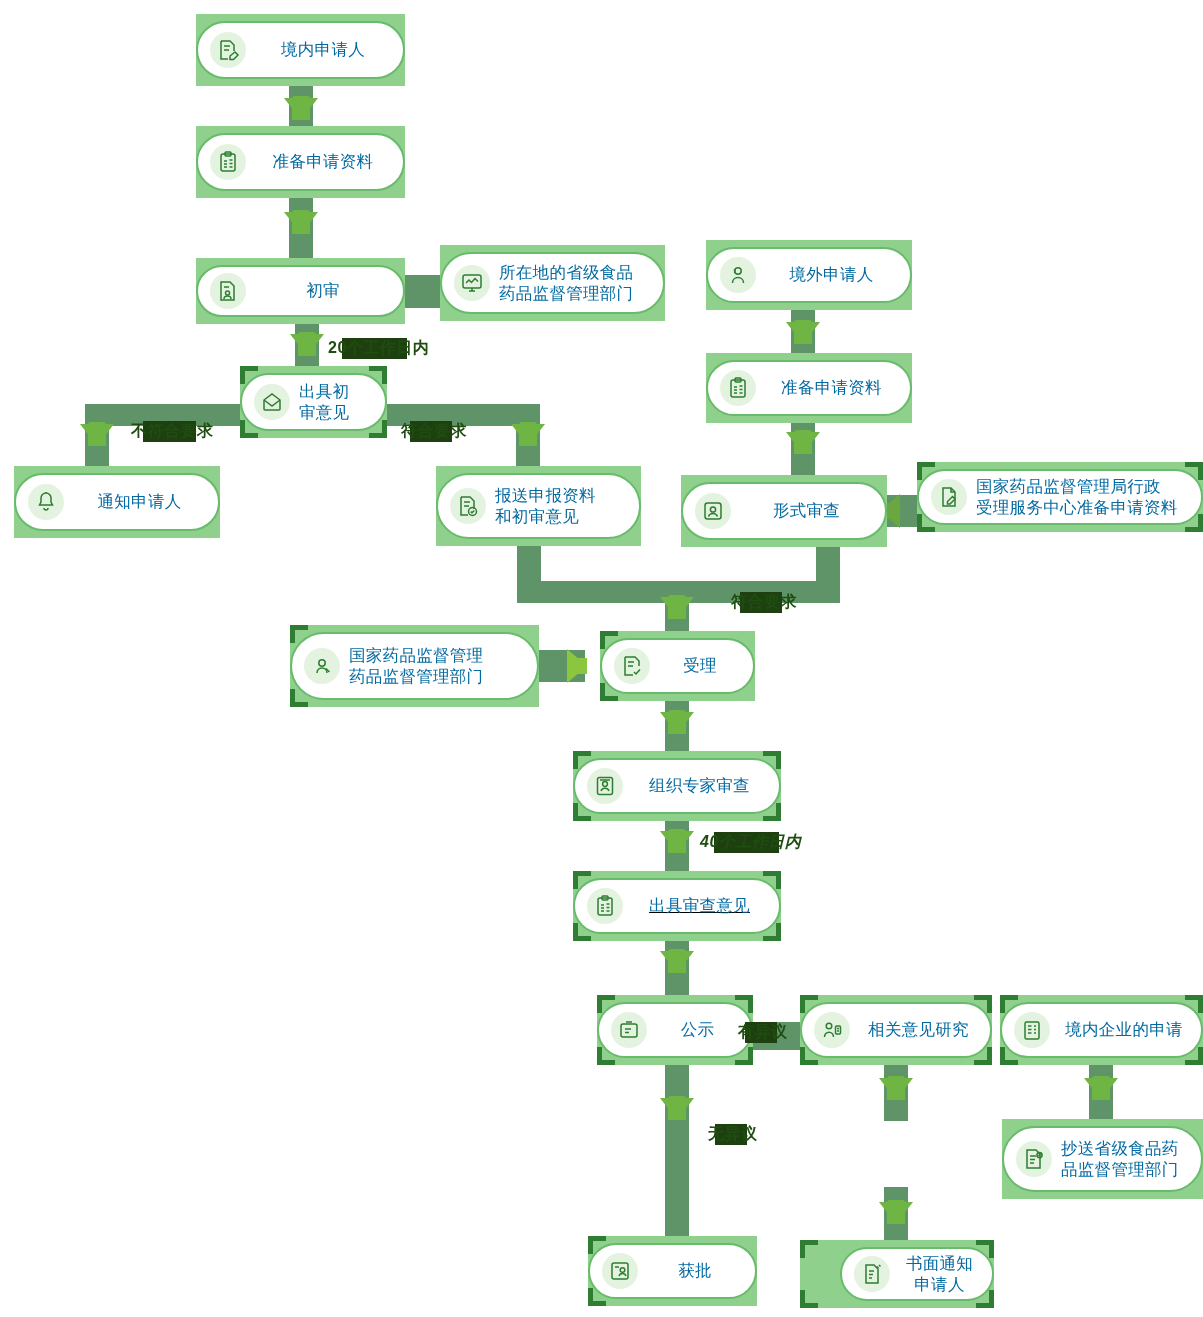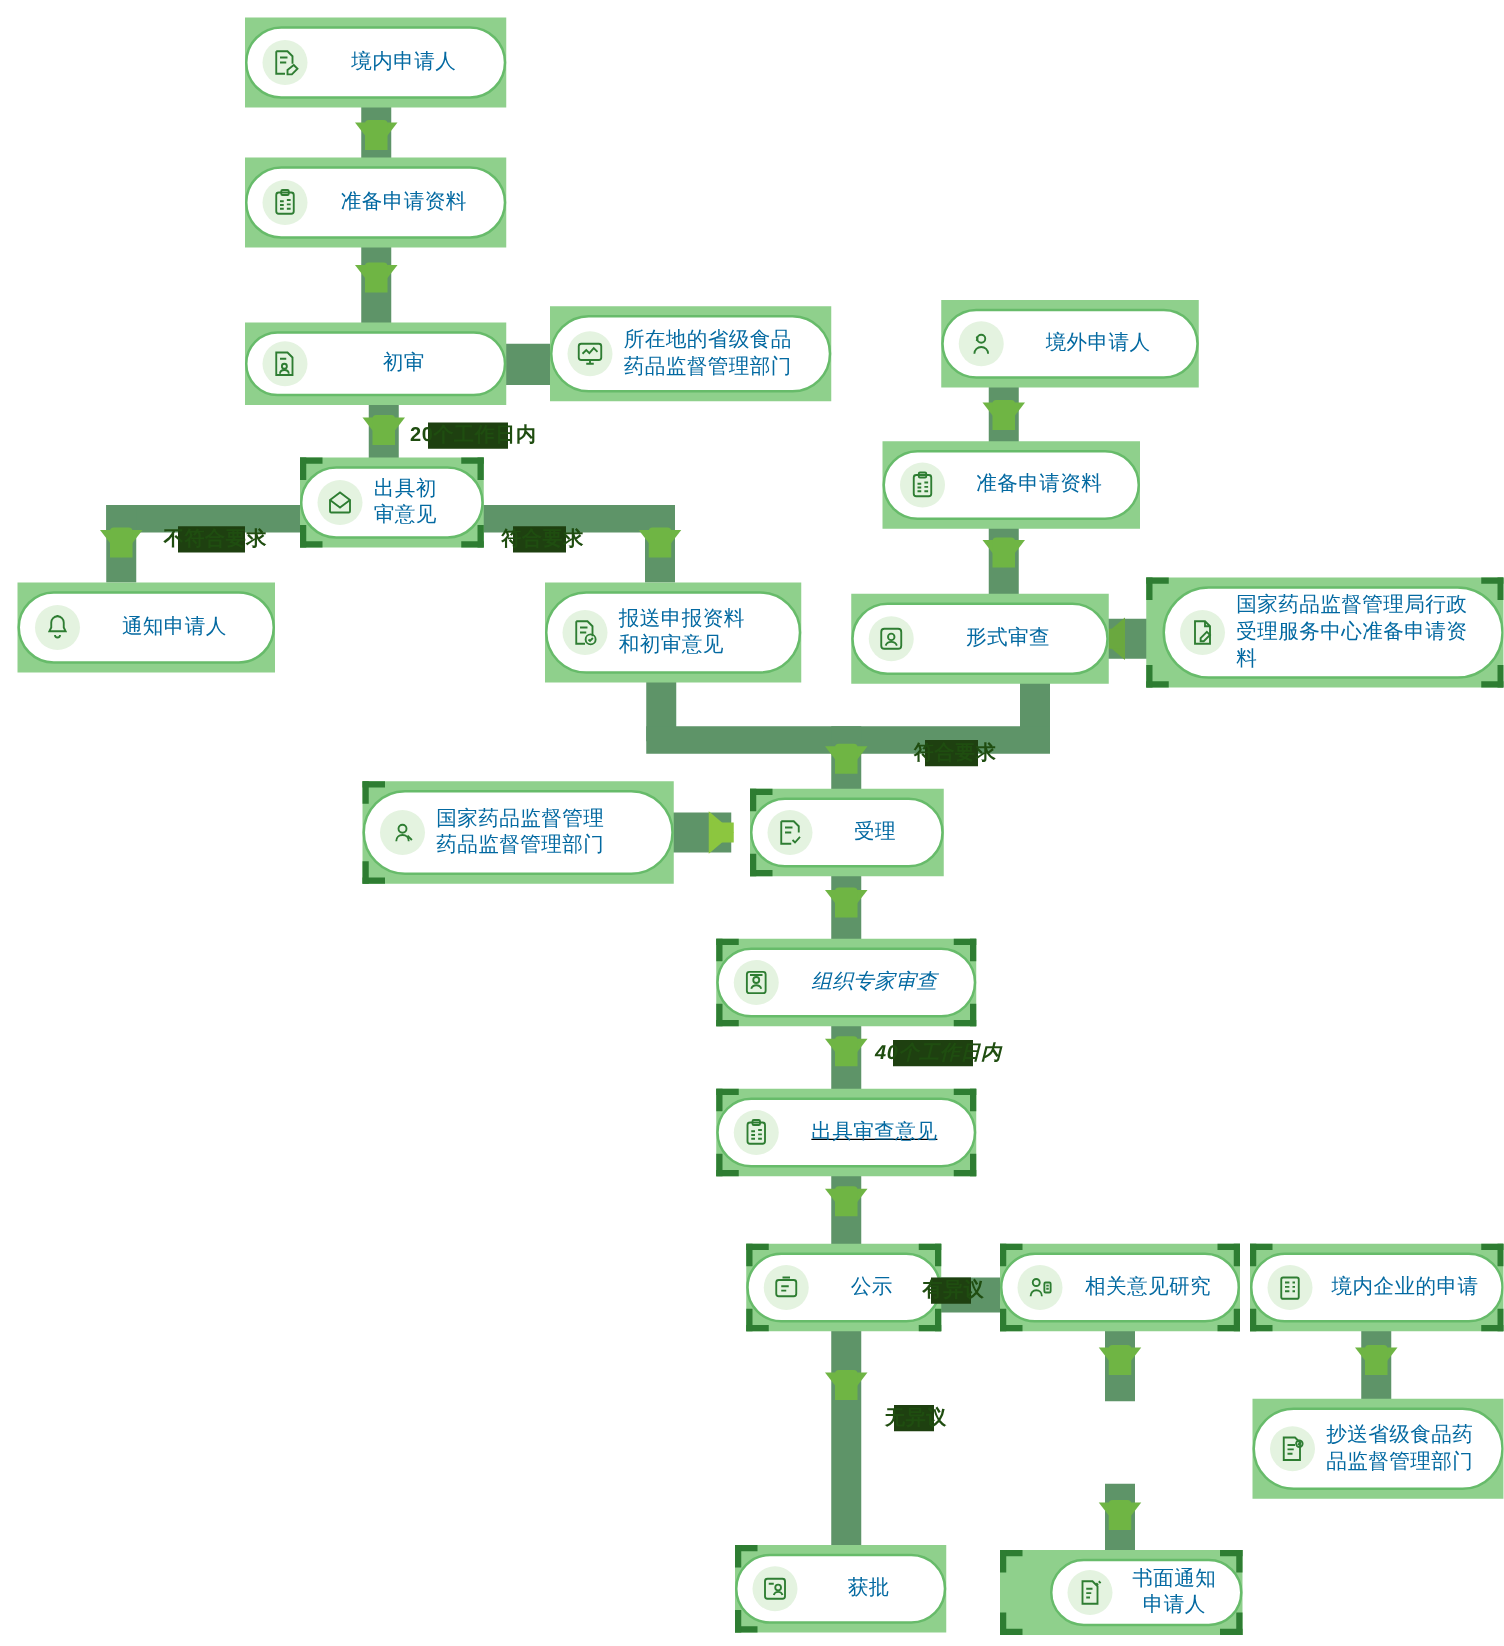--- a/index.html
+++ b/index.html
@@ -339,21 +339,21 @@
             <path d="M8 8h6M8 12h5"></path>
             <circle cx="16.5" cy="17.5" r="4"></circle>
             <path d="M14.8 17.6l1.2 1.2 2.3-2.4"></path>
           </svg>
       </span>
       <span class="lbl">报送申报资料
 和初审意见</span>
     </div>
   </div>
 
-  <div class="node center" style="left:706px; top:240px; width:206px; height:70px;margin-left:47px;">
+  <div class="node center" style="left:706px; top:240px; width:206px; height:70px;">
     <div class="pill">
       <span class="ico">
         <svg width="24" height="24" viewBox="0 0 24 24" fill="none" stroke="#2e7d32" stroke-width="1.5">
             <circle cx="12" cy="8" r="3.2"></circle>
             <path d="M6.5 20c0-3.2 2.5-5.4 5.5-5.4s5.5 2.2 5.5 5.4"></path>
             <path d="M8.2 6.2a3 3 0 0 1 0 3.6"></path>
           </svg>
       </span>
       <span class="lbl">境外申请人</span>
     </div>
@@ -379,21 +379,21 @@
         <svg width="24" height="24" viewBox="0 0 24 24" fill="none" stroke="#2e7d32" stroke-width="1.5">
             <rect x="4" y="4" width="16" height="16" rx="2.5"></rect>
             <circle cx="12" cy="10.5" r="2.6"></circle>
             <path d="M7.5 17.5c.7-2 2.4-3 4.5-3s3.8 1 4.5 3"></path>
           </svg>
       </span>
       <span class="lbl">形式审查</span>
     </div>
   </div>
 
-  <div class="node lefttext" style="left:917px; top:462px; width:286px; height:88px;padding-left:13px;">
+  <div class="node lefttext" style="left:917px; top:462px; width:286px; height:70px;">
     <div class="pill">
       <span class="ico">
         <svg width="24" height="24" viewBox="0 0 24 24" fill="none" stroke="#2e7d32" stroke-width="1.5">
             <path d="M6 3h8l4 4v14H6z"></path>
             <path d="M14 3v4h4"></path>
             <path d="M15.5 11.5l2.5 2.5-5 5H10.5v-2.5z"></path>
           </svg>
       </span>
       <span class="lbl">国家药品监督管理局行政
 受理服务中心准备申请资料</span>
@@ -429,21 +429,21 @@
             <path d="M8 8h6M8 12h5"></path>
             <path d="M14 18l2 2 4-4.5"></path>
           </svg>
       </span>
       <span class="lbl">受理</span>
     </div>
     <span class="cmk tl" style="left:0;top:0;"></span>
     <span class="cmk bl" style="left:0;bottom:0;"></span>
   </div>
 
-  <div class="node center" style="left:573px; top:751px; width:208px; height:70px;font-style:italic;">
+  <div class="node center" style="left:573px; top:751px; width:208px; height:70px;">
     <div class="pill">
       <span class="ico">
         <svg width="24" height="24" viewBox="0 0 24 24" fill="none" stroke="#2e7d32" stroke-width="1.5">
             <rect x="4.5" y="3.5" width="15" height="17" rx="2"></rect>
             <circle cx="12" cy="10" r="2.4"></circle>
             <path d="M8 17c.6-1.8 2.2-2.8 4-2.8s3.4 1 4 2.8"></path>
             <path d="M7 6h10"></path>
           </svg>
       </span>
       <span class="lbl">组织专家审查</span>

